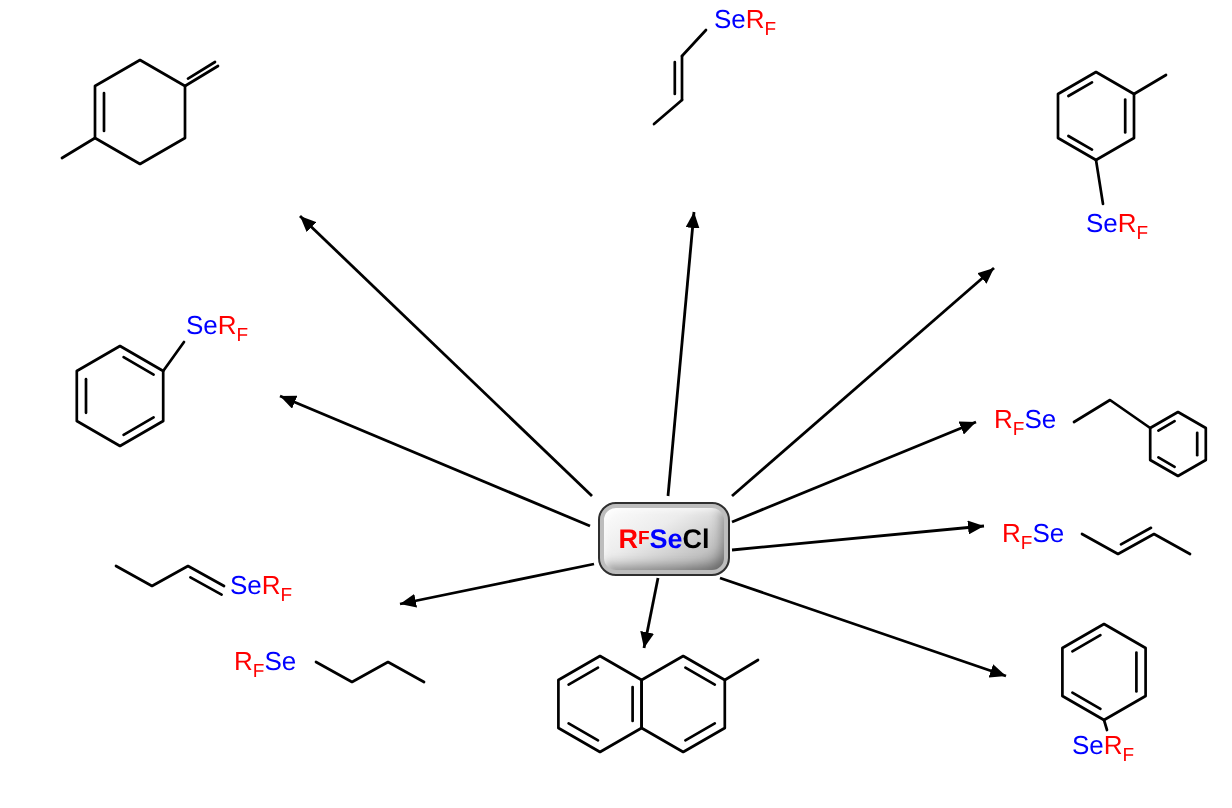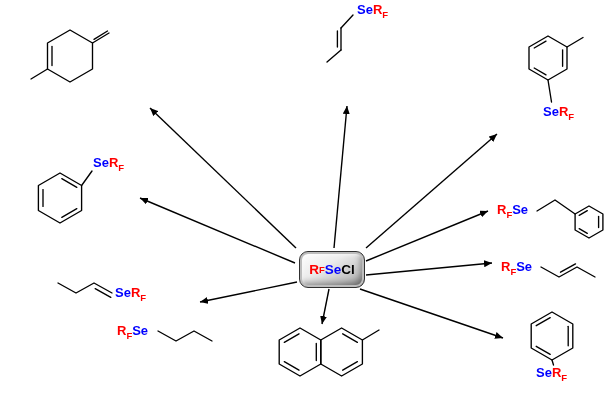--- a/index.html
+++ b/index.html
@@ -1,21 +1,21 @@
 <!DOCTYPE html>
 <html><head>
 <meta charset="utf-8">
 <style>
   html,body{margin:0;padding:0;background:#ffffff;}
   .stage{position:relative;width:616px;height:404px;background:#ffffff;overflow:hidden;
          font-family:"Liberation Sans",sans-serif;}
   svg.scheme{position:absolute;left:0;top:0;width:616px;height:404px;}
   .bond{stroke:#000000;stroke-width:1.35;fill:none;stroke-linecap:round;stroke-linejoin:round;}
   .arrow{stroke:#000000;stroke-width:1.4;fill:none;}
-  .chem-label{position:absolute;font-weight:bold;font-size:13px;line-height:14px;white-space:nowrap;}
+  .chem-label{position:absolute;font-weight:normal;font-size:13px;line-height:14px;white-space:nowrap;}
   .chem-label .sub, .reagent-button .sub{font-size:9.5px;vertical-align:-3.5px;}
   .rf{color:#ff0000;}
   .se{color:#0000ff;}
   .cl{color:#000000;}
   .reagent-button{position:absolute;left:299px;top:251px;width:64px;height:35px;border-radius:9px;
     display:flex;align-items:center;justify-content:center;
     font-weight:bold;font-size:13.5px;
     background:linear-gradient(150deg,#ffffff 0%,#ececec 40%,#c2c2c2 75%,#8f8f8f 100%);
     border:1px solid #2f2f2f;
     box-shadow:inset 0 0 0 2px #bdbdbd, inset 2px 2px 4px rgba(255,255,255,0.95),

